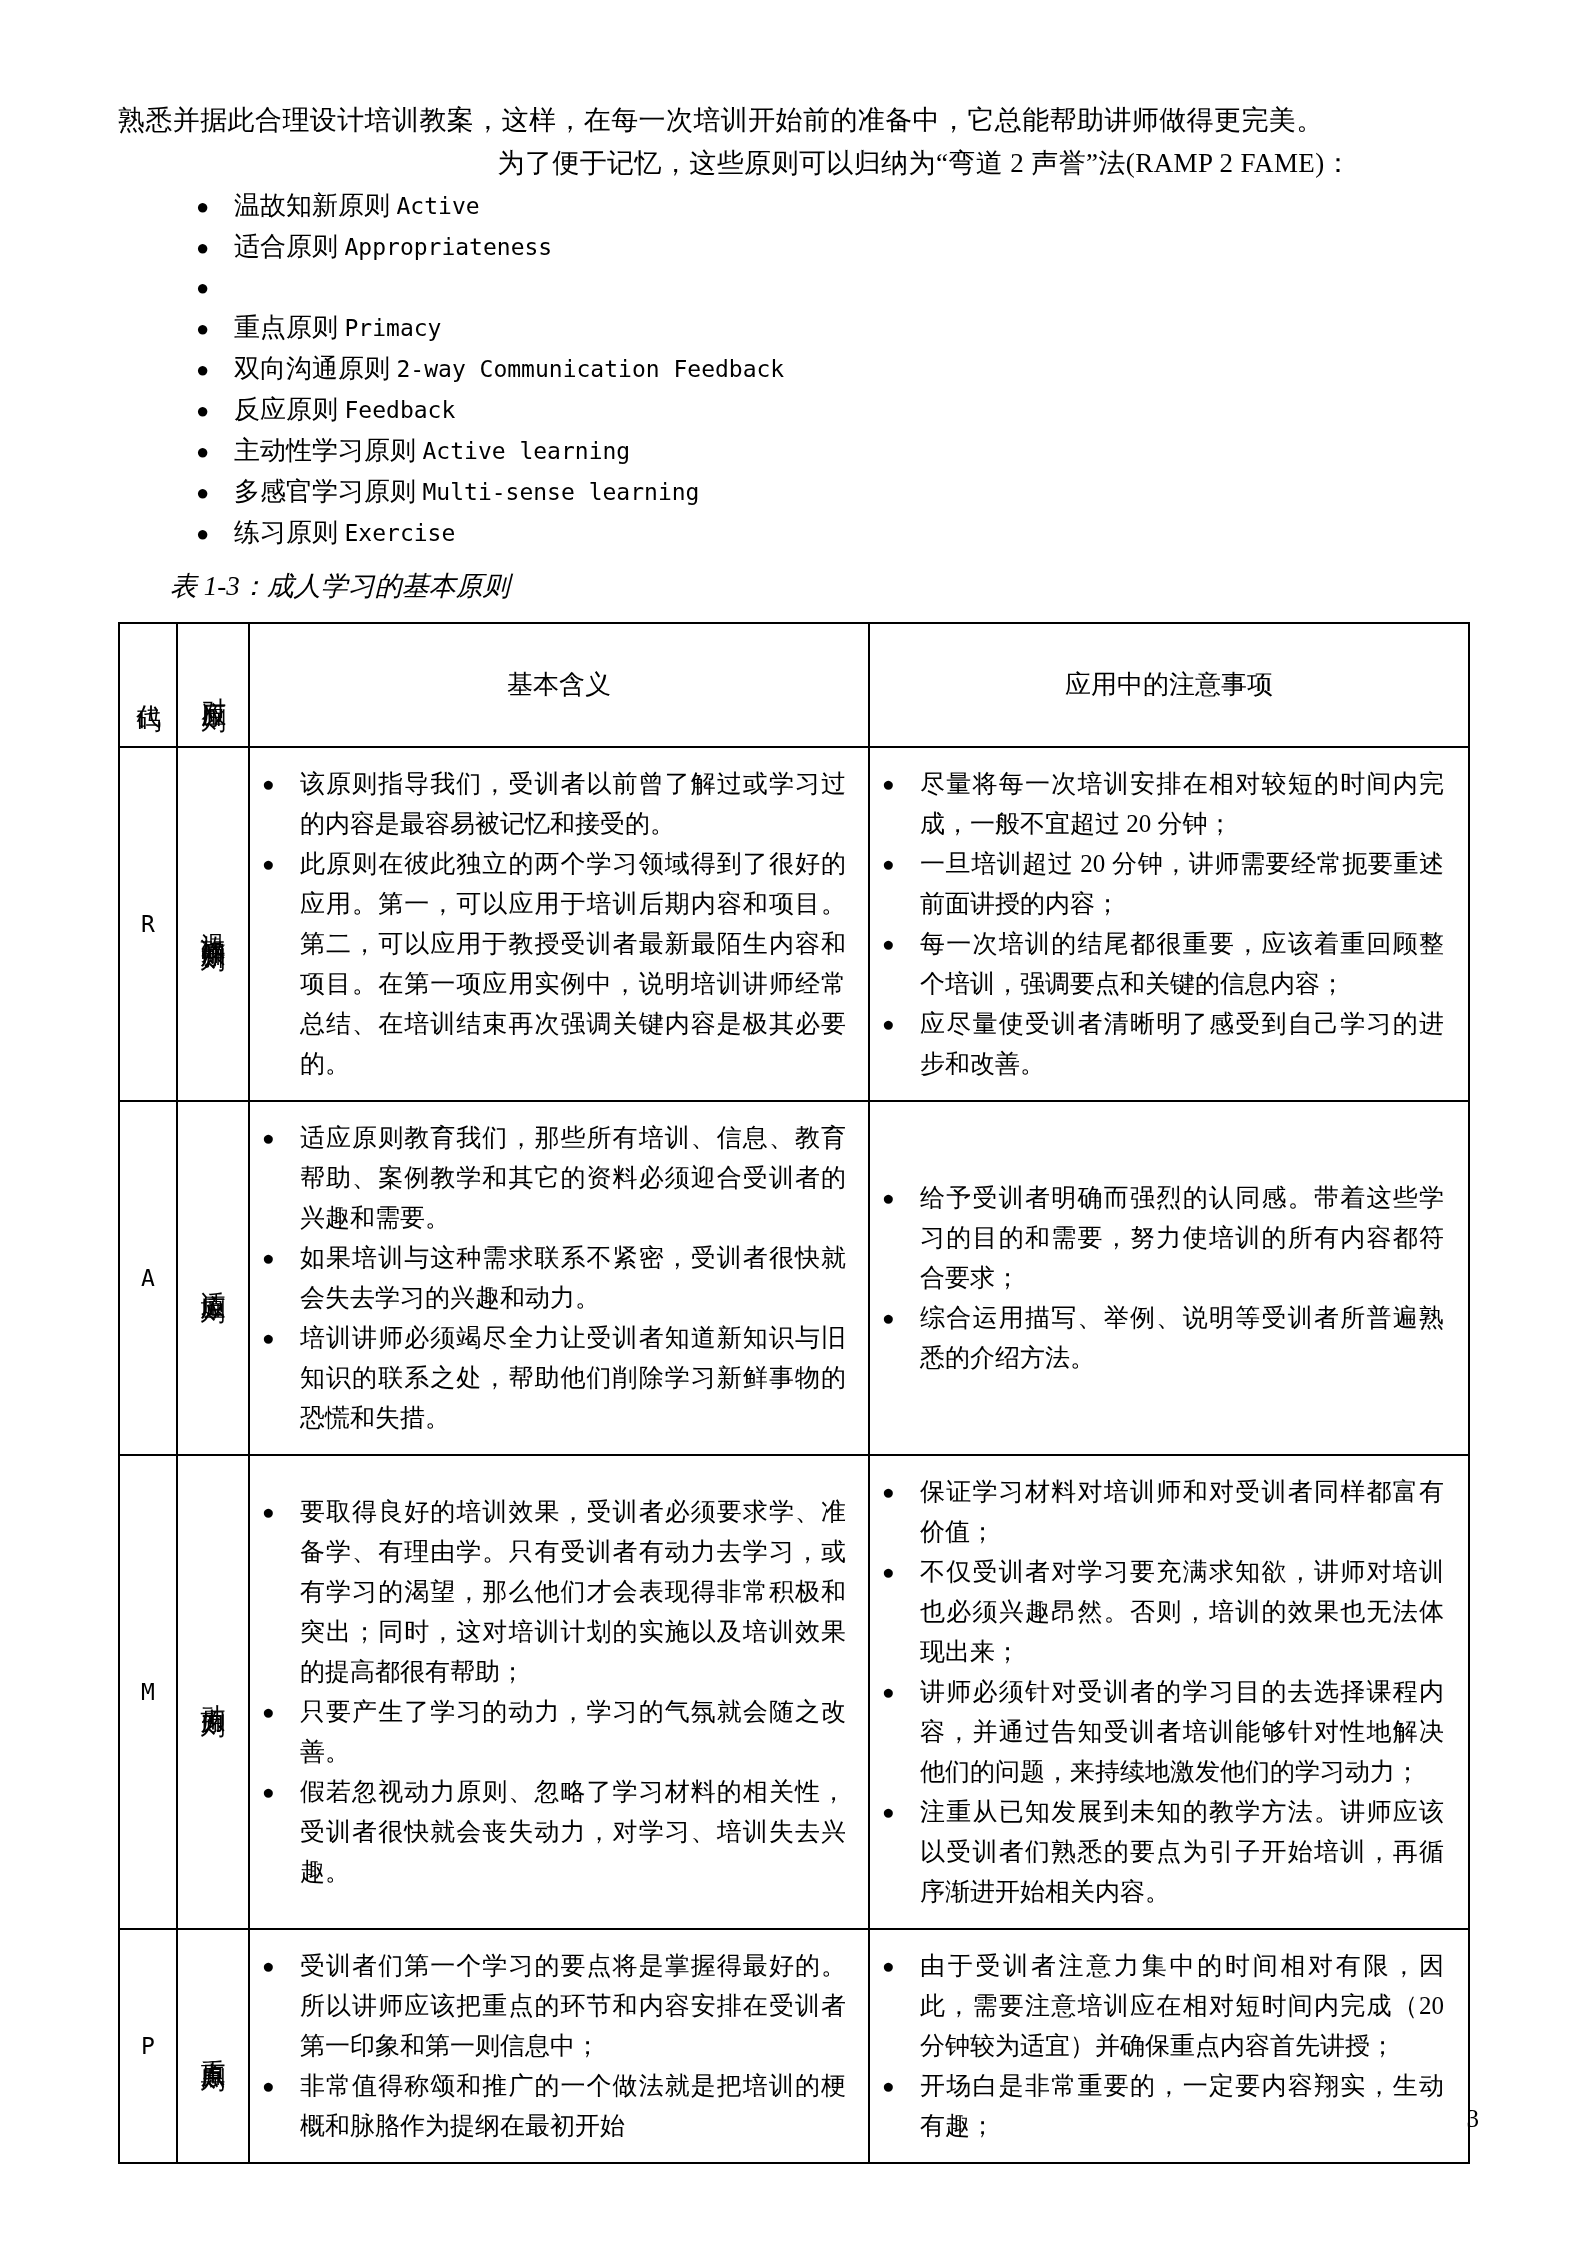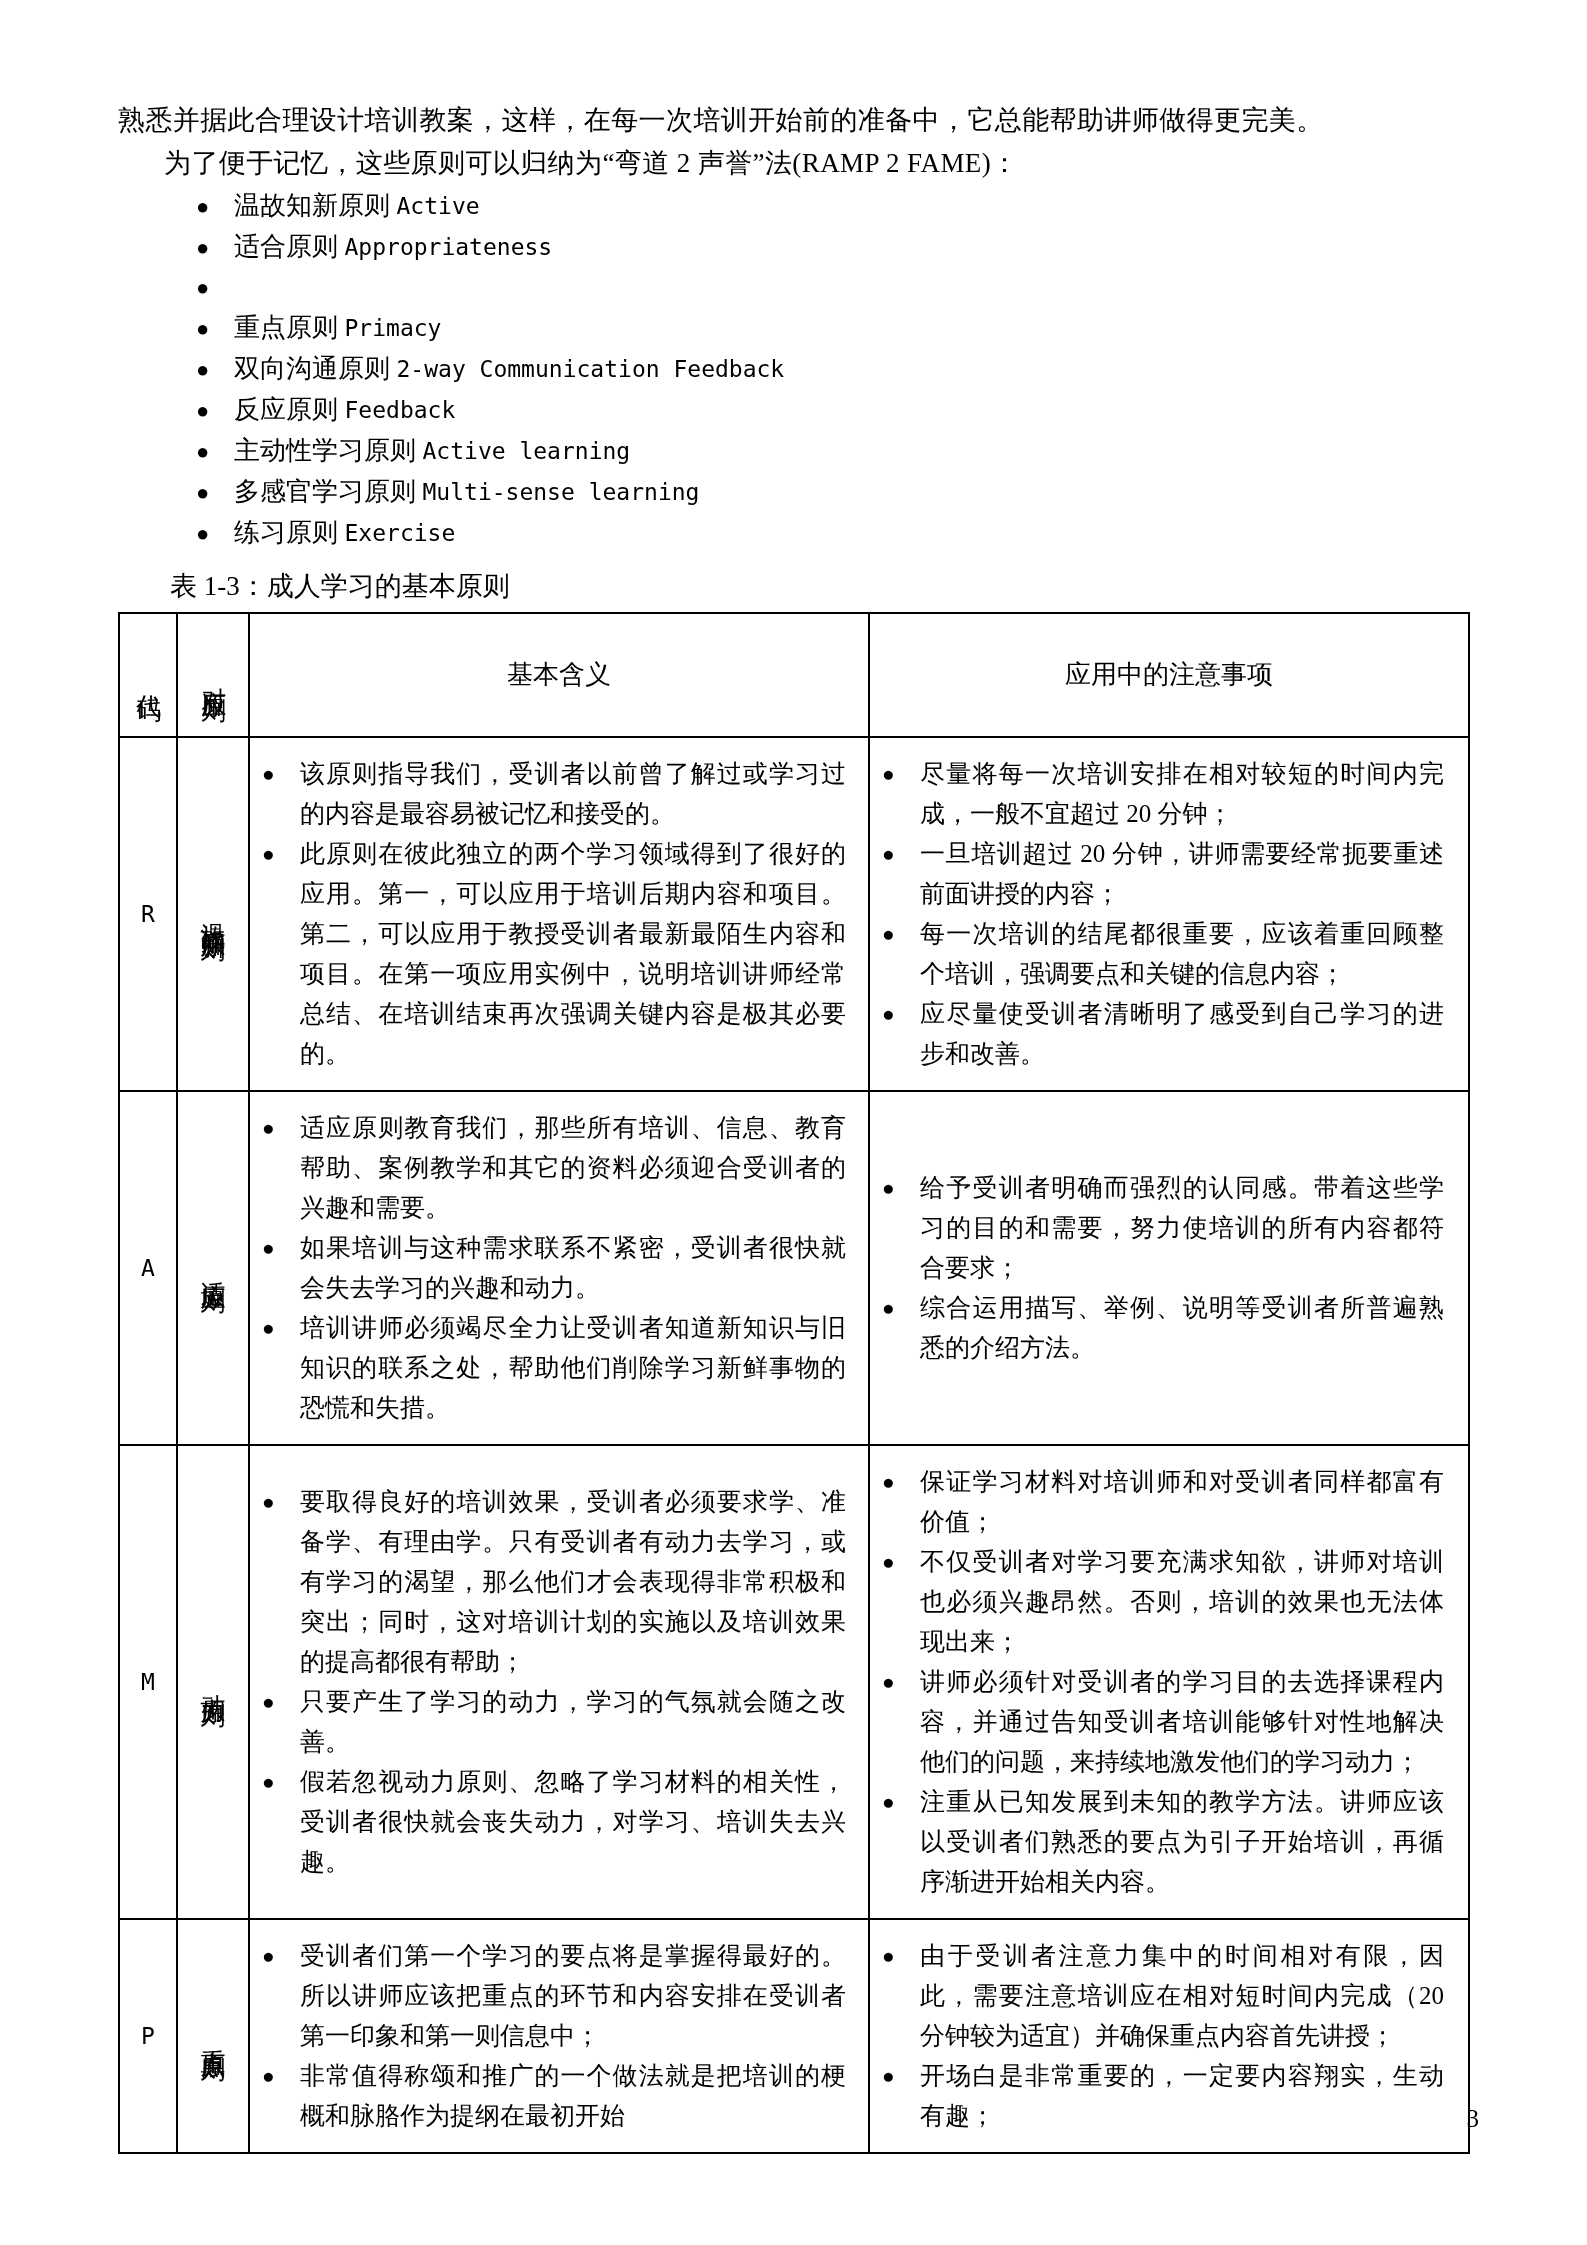--- a/index.html
+++ b/index.html
@@ -29,21 +29,21 @@
 
   
   .para {
     font-size: 27px;
     line-height: 41px;
     letter-spacing: 0.4px;
     margin: 0 0 2px 0;
     text-indent: 0;
     white-space: nowrap;
   }
-  .para.indent-1 { padding-left: 46px; }
+  .para.indent-1 { padding-left: 46px; text-align: right; }
 
   
   .bullet-list {
     list-style: none;
     margin: 0;
     padding: 0;
   }
   .bullet-list li {
     display: flex;
     align-items: baseline;
@@ -66,22 +66,23 @@
     font-size: 23px;
     letter-spacing: 0px;
   }
 
   
   .table-caption {
     font-size: 27px;
     line-height: 40px;
     padding-left: 52px;
     margin-top: 12px;
-    margin-bottom: 6px;
+    margin-bottom: 16px;
     white-space: nowrap;
+    font-style: italic;
   }
 
   
   table.principles {
     border-collapse: collapse;
     width: 1350px;
     table-layout: fixed;
     margin-left: 0;
   }
   table.principles td,

